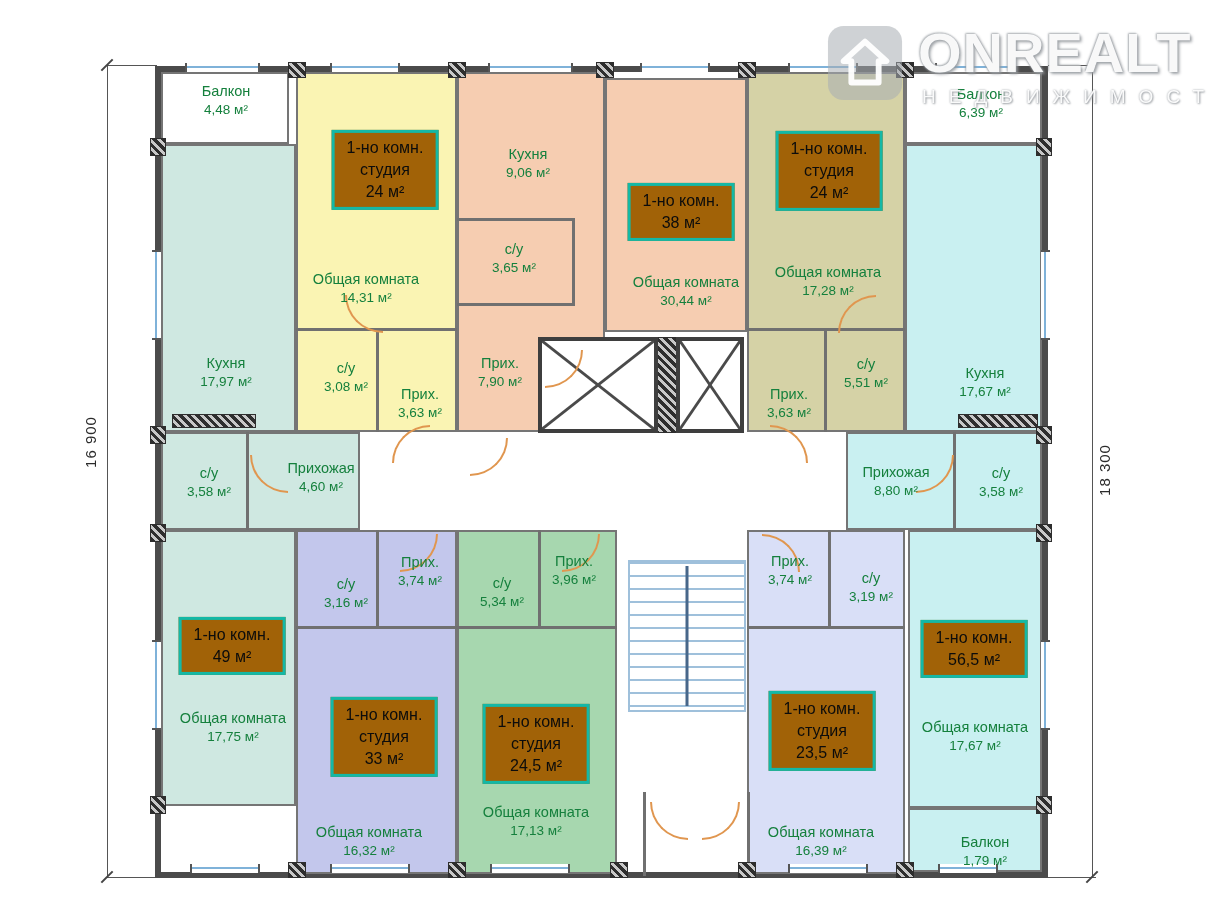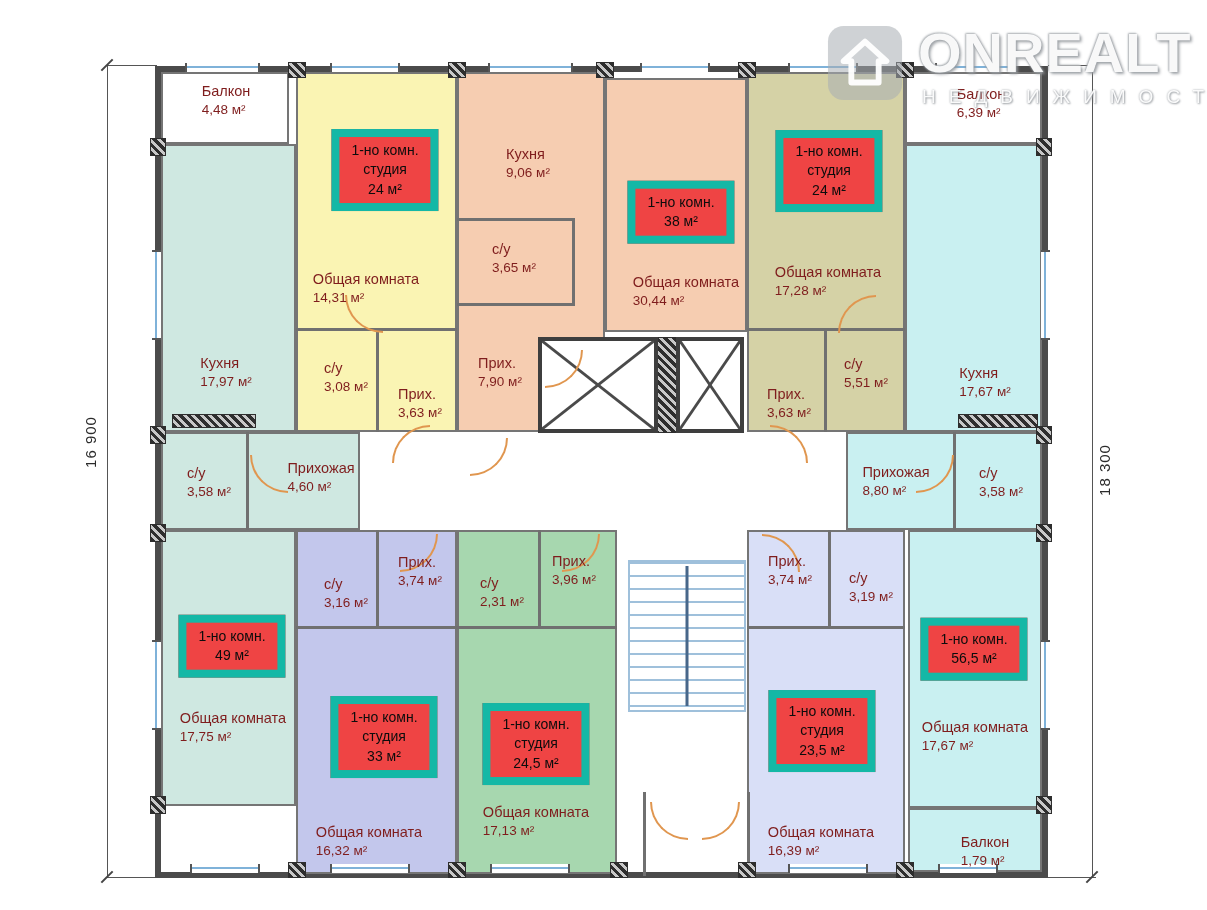--- a/index.html
+++ b/index.html
@@ -15,25 +15,25 @@
          border-left:2px solid #555; border-right:2px solid #555; z-index:6; box-sizing:border-box;}
   .winv {position:absolute; width:9px; background:linear-gradient(90deg,#ffffff 0 32%,#7fb2d9 32% 58%,#ffffff 58% 100%);
          border-top:2px solid #555; border-bottom:2px solid #555; z-index:6; box-sizing:border-box;}
   .door {position:absolute; width:36px; height:36px; border-left:2px solid #e0964f;
          border-bottom:2px solid #e0964f; border-bottom-left-radius:100%; z-index:8;}
   .elevator {position:absolute; border:4px solid #3e3e3e; background:#fff; box-sizing:border-box; z-index:7;}
   .elevator svg {display:block; width:100%; height:100%;}
   .stairs {position:absolute; box-sizing:border-box; border:2px solid #9fc0db;
            background:repeating-linear-gradient(180deg,#9fc0db 0 2px, rgba(0,0,0,0) 2px 13px); z-index:6;}
   .stairs-rail {position:absolute; left:50%; top:4px; bottom:4px; width:3px; background:#48678a; transform:translateX(-50%);}
-  .lbl {position:absolute; transform:translate(-50%,-50%); font-size:14.5px;
-        color:#7f1d1d; line-height:1.32; white-space:nowrap; z-index:12;}
+  .lbl {position:absolute; transform:translate(-50%,-50%); text-align:center; font-size:14.5px;
+        color:#15803d; line-height:1.32; white-space:nowrap; z-index:12;}
   .lbl .a {font-size:13.5px;}
-  .tbox {position:absolute; transform:translate(-50%,-50%); background:#ef4444; border:8px solid #14b8a6;
-         padding:4px 12px; text-align:center; font-size:14px; color:#0c0c0c; line-height:1.38;
+  .tbox {position:absolute; transform:translate(-50%,-50%); background:#a16207; border:3px solid #14b8a6;
+         padding:4px 12px; text-align:center; font-size:16px; color:#0c0c0c; line-height:1.38;
          white-space:nowrap; z-index:14;}
   .dim-line {position:absolute; background:#555; z-index:2;}
   .tick {position:absolute; width:16px; height:2px; background:#444; transform:rotate(-45deg); z-index:2;}
   .dim-text {position:absolute; font-size:15px; color:#2b2b2b; z-index:2; letter-spacing:1px;
              transform:translate(-50%,-50%) rotate(-90deg); white-space:nowrap;}
   .wm {position:absolute; left:826px; top:24px; display:flex; align-items:flex-start; gap:14px;
        z-index:40; pointer-events:none;}
   .wm-logo {width:78px; height:78px; flex:0 0 auto;}
   .wm-text {display:flex; flex-direction:column;}
   .wm-brand {font-size:56px; font-weight:700; color:rgba(255,255,255,0.93); letter-spacing:1px; line-height:1.05;
@@ -258,21 +258,21 @@
     <div>1-но комн.</div>
     <div>студия</div>
     <div>33 м²</div>
   </div>
   <div class="lbl" style="left:369px;top:841px">
     <div>Общая комната</div>
     <div class="a">16,32 м²</div>
   </div>
   <div class="lbl" style="left:502px;top:592px">
     <div>с/у</div>
-    <div class="a">2,31 м²</div>
+    <div class="a">5,34 м²</div>
   </div>
   <div class="lbl" style="left:574px;top:570px">
     <div>Прих.</div>
     <div class="a">3,96 м²</div>
   </div>
   <div class="tbox" style="left:536px;top:744px">
     <div>1-но комн.</div>
     <div>студия</div>
     <div>24,5 м²</div>
   </div>

